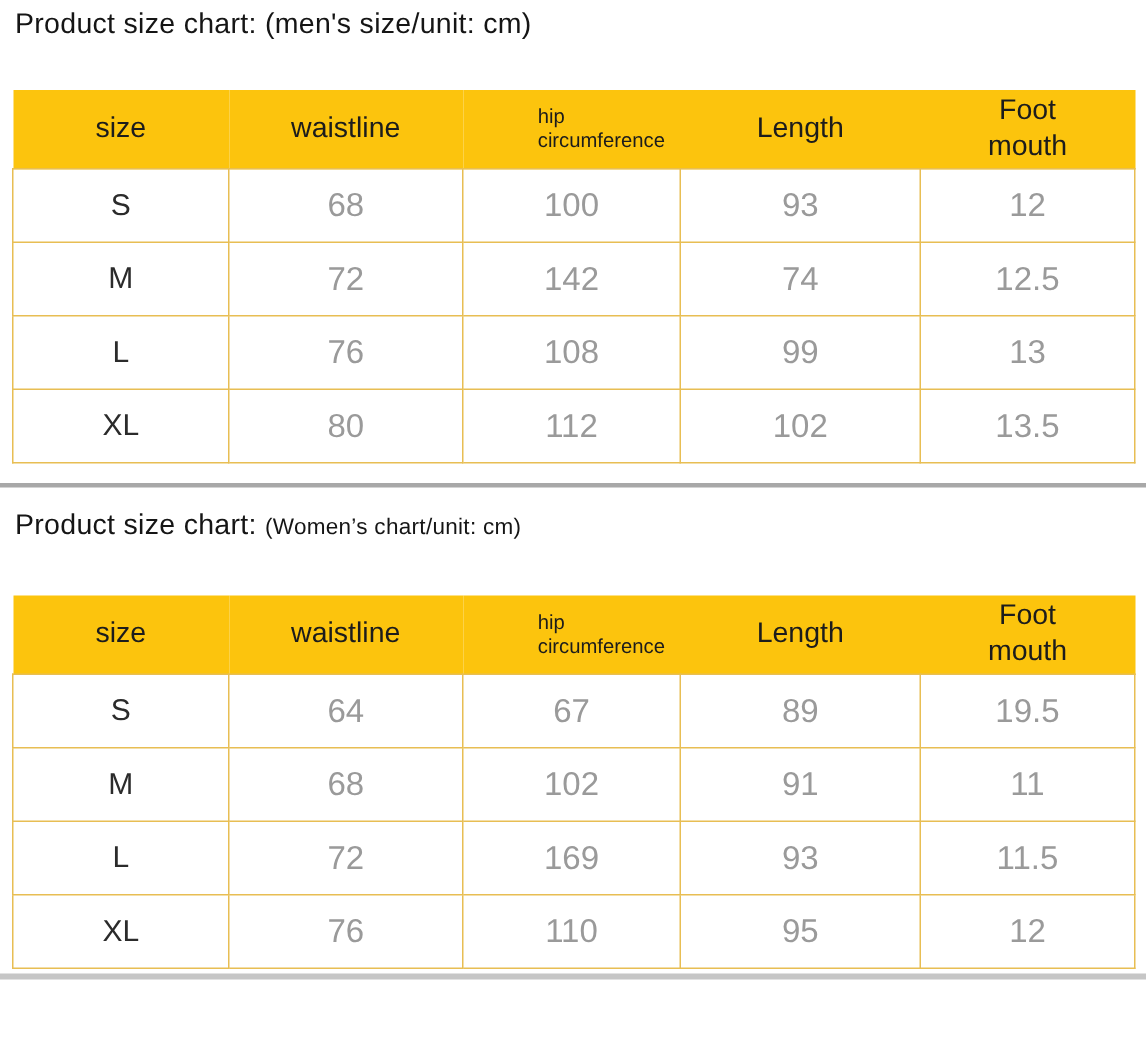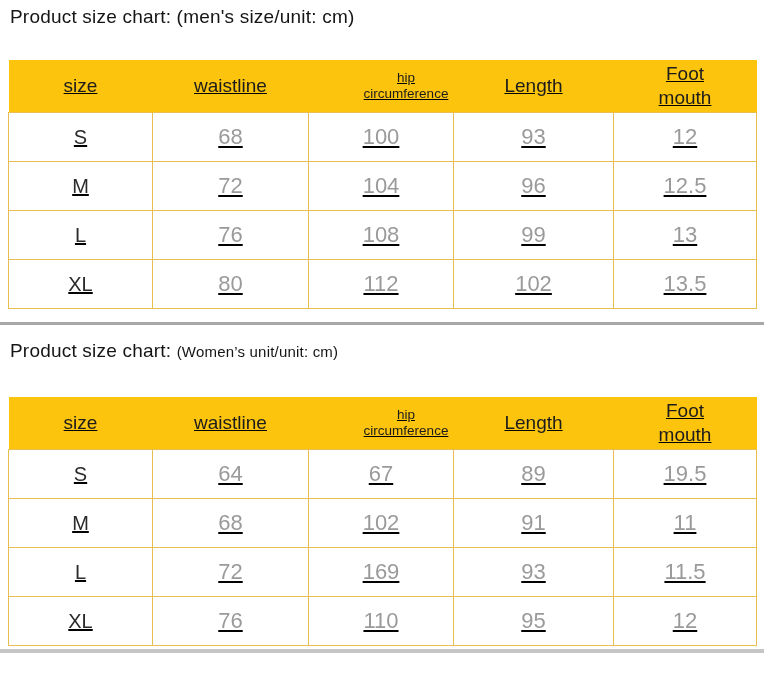--- a/index.html
+++ b/index.html
@@ -24,42 +24,41 @@
   }
   .section-title .sub {
     font-size: 15px;
     font-weight: 400;
   }
   table.size-table {
     border-collapse: collapse;
     table-layout: fixed;
     width: 748px;
     margin: 32px 0 0 8px;
-    text-decoration: underline;
   }
   table.size-table col.c1 { width: 144px; }
   table.size-table col.c2 { width: 156px; }
   table.size-table col.c3 { width: 145px; }
   table.size-table col.c4 { width: 160px; }
   table.size-table col.c5 { width: 143px; }
   table.size-table th {
     background: #FCC40D;
     height: 52px;
     padding: 0;
     font-size: 19px;
     font-weight: 500;
     color: #1c1c1c;
     text-align: center;
     vertical-align: middle;
     border: none;
   }
   table.size-table th.hip {
     font-size: 13.5px;
     line-height: 16px;
-    text-align: center;
+    text-align: left;
     padding-left: 50px;
     font-weight: 500;
   }
   table.size-table th.foot {
     line-height: 24px;
   }
   table.size-table td {
     background: #ffffff;
     border: 1px solid #E8BE53;
     height: 48px;
@@ -120,22 +119,22 @@
       <tr>
         <td class="size-cell">S</td>
         <td>68</td>
         <td>100</td>
         <td>93</td>
         <td>12</td>
       </tr>
       <tr>
         <td class="size-cell">M</td>
         <td>72</td>
-        <td>104</td>
-        <td>96</td>
+        <td>142</td>
+        <td>74</td>
         <td>12.5</td>
       </tr>
       <tr>
         <td class="size-cell">L</td>
         <td>76</td>
         <td>108</td>
         <td>99</td>
         <td>13</td>
       </tr>
       <tr>
@@ -143,21 +142,21 @@
         <td>80</td>
         <td>112</td>
         <td>102</td>
         <td>13.5</td>
       </tr>
     </tbody>
   </table>
 
   <div class="divider"></div>
 
-  <div class="section-title title-women"><span>Product size chart:</span> <span class="sub">(Women’s unit/unit: cm)</span></div>
+  <div class="section-title title-women"><span>Product size chart:</span> <span class="sub">(Women’s chart/unit: cm)</span></div>
 
   <table class="size-table women">
     <colgroup>
         <col class="c1">
         <col class="c2">
         <col class="c3">
         <col class="c4">
         <col class="c5">
       </colgroup>
     <thead>

